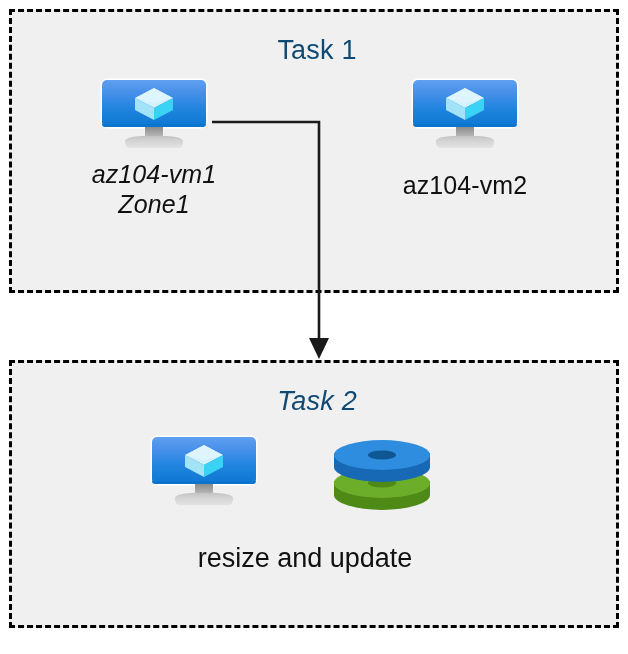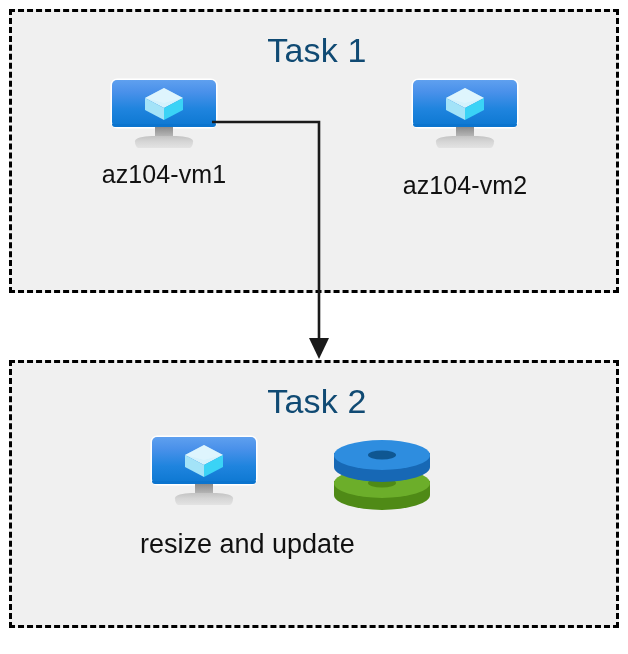--- a/index.html
+++ b/index.html
@@ -36,43 +36,44 @@
     left: 9px;
     top: 9px;
     width: 610px;
     height: 284px;
   }
   #task2-panel {
     left: 9px;
     top: 360px;
     width: 610px;
     height: 268px;
+    font-style: italic;
   }
 
   .task-title {
     position: absolute;
     left: 0;
     width: 610px;
     text-align: center;
-    font-size: 34px;
+    font-size: 27px;
     line-height: 32px;
     color: #104a73;
     letter-spacing: 0.2px;
     white-space: nowrap;
   }
   #task1-title { top: 22px; }
   #task2-title { top: 22px; }
 
   
   .node {
     position: absolute;
     width: 180px;
     text-align: center;
   }
-  #node-vm1 { left: 74px; top: 80px; }
+  #node-vm1 { left: 64px; top: 80px; font-style: italic; }
   #node-vm2 { left: 375px; top: 80px; }
   #node-task2-resources { left: 140px; top: 432px; width: 330px; }
 
   .node-label {
     font-size: 25px;
     line-height: 30px;
     color: #111111;
     white-space: nowrap;
     letter-spacing: 0.1px;
   }
@@ -156,25 +157,25 @@
   }
 
   
   .disk-icon {
     position: relative;
     width: 105px;
     height: 76px;
   }
 
   .caption {
-    margin-top: 16px;
+    margin-top: 30px;
     font-size: 27px;
     line-height: 32px;
     color: #111111;
-    text-align: left;
+    text-align: center;
     white-space: nowrap;
   }
 
   
   #connector {
     position: absolute;
     left: 0;
     top: 0;
     width: 628px;
     height: 654px;
@@ -198,20 +199,21 @@
         <polygon points="21,1 40,11 21,21 2,11" fill="#d4f2fc"></polygon>
         <polygon points="2,11 21,21 21,33 2,23" fill="#a3e3f8"></polygon>
         <polygon points="40,11 21,21 21,33 40,23" fill="#3ad3f6"></polygon>
         <polygon points="21,1 40,11 21,16 2,11" fill="#e6f8fe" opacity="0.55"></polygon>
       </svg>
       <div class="neck"></div>
       <div class="base"></div>
     </div>
     <div class="node-label-wrap">
       <div class="node-label">az104-vm1</div>
+      <div class="node-label">Zone1</div>
     </div>
   </div>
 
   <div id="node-vm2" class="node">
     <div class="vm-icon">
       <div class="screen"></div>
       <svg class="cube" viewBox="0 0 42 34">
         <polygon points="21,1 40,11 21,21 2,11" fill="#d4f2fc"></polygon>
         <polygon points="2,11 21,21 21,33 2,23" fill="#a3e3f8"></polygon>
         <polygon points="40,11 21,21 21,33 40,23" fill="#3ad3f6"></polygon>

